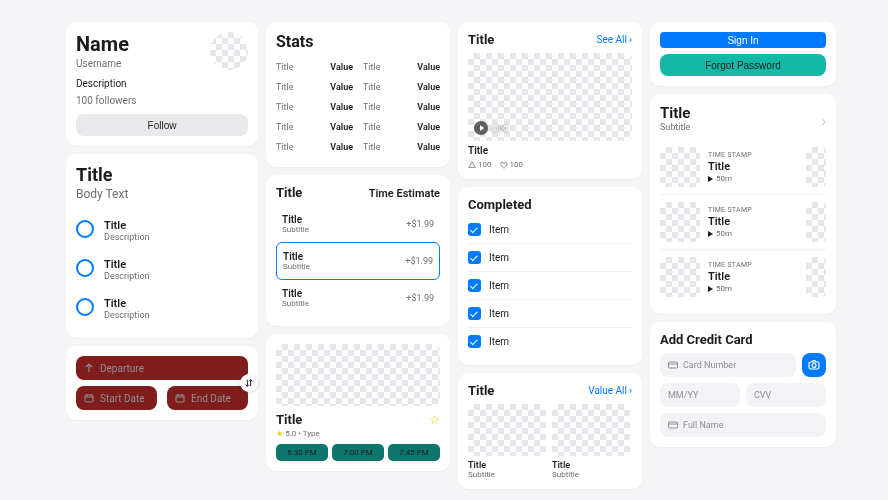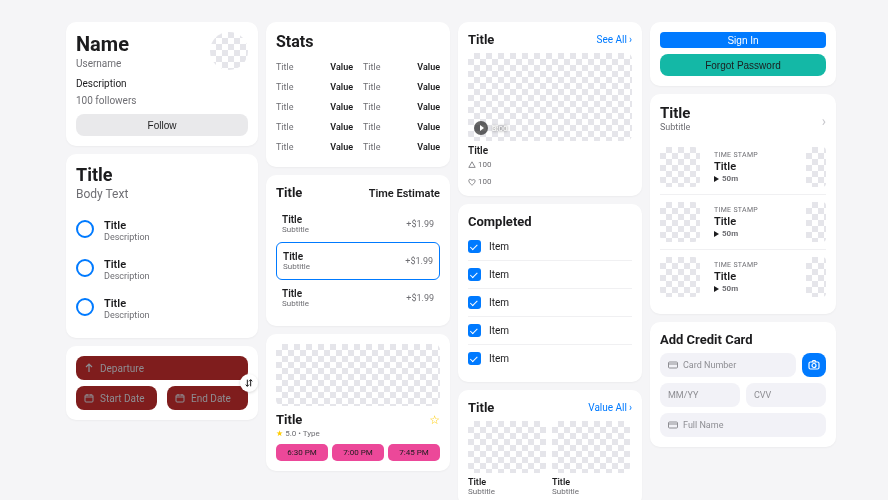--- a/index.html
+++ b/index.html
@@ -52,35 +52,35 @@
     .price-row .pv { font-size: 9px; color: #6e6e73; }
 
     
     .img-block { height: 62px; border-radius: 6px; }
     .img-title-row { display: flex; justify-content: space-between; align-items: center; margin-top: 6px; }
     .img-title { font-size: 13px; font-weight: 700; }
     .star { color: #ffcc00; font-size: 12px; }
     .rating-row { font-size: 8px; color: #6e6e73; margin-top: 2px; }
     .rating-row .star { font-size: 8px; margin-right: 2px; }
     .chip-row { display: flex; gap: 4px; margin-top: 6px; }
-    .chip { flex: 1; text-align: center; background: #ec4899; border-radius: 5px; font-size: 8px; padding: 4px 0; }
+    .chip { flex: 1; text-align: center; background: #0f766e; border-radius: 5px; font-size: 8px; padding: 4px 0; }
 
     
     .video-hdr { display: flex; justify-content: space-between; align-items: center; margin-bottom: 6px; }
     .video-hdr .t { font-size: 13px; font-weight: 700; }
     .link { color: #007aff; font-size: 10px; display: flex; align-items: center; gap: 2px; margin-left: 48px; }
     .video-row { display: flex; gap: 6px; overflow: hidden; }
     .video-item { flex: 0 0 164px; }
     .video-thumb { position: relative; height: 88px; border-radius: 6px; overflow: hidden; }
     .play-badge { position: absolute; left: 6px; bottom: 6px; display: flex; align-items: center; gap: 4px; }
     .play-circle { width: 14px; height: 14px; border-radius: 50%; background: rgba(0,0,0,0.6); display: flex; align-items: center; justify-content: center; }
     .play-triangle { width: 0; height: 0; border-left: 4px solid #fff; border-top: 3px solid transparent; border-bottom: 3px solid transparent; margin-left: 1px; }
     .dur { font-size: 8px; color: #fff; text-shadow: 0 0 3px rgba(0,0,0,0.8); }
     .vi-title { font-size: 10px; font-weight: 600; margin-top: 4px; display: flex; justify-content: space-between; }
-    .stat-icons { display: flex; gap: 8px; margin-top: 4px; font-size: 8px; color: #6e6e73; flex-direction: column; }
+    .stat-icons { display: flex; gap: 8px; margin-top: 4px; font-size: 8px; color: #6e6e73; }
     .stat-icons span { display: flex; align-items: center; gap: 2px; }
 
     
     .comp-title { font-size: 13px; font-weight: 700; margin-bottom: 4px; }
     .check-row { display: flex; align-items: center; gap: 8px; padding: 7px 0; border-bottom: 1px solid #f0f0f2; font-size: 10px; }
     .check-row:last-child { border-bottom: none; }
     .checkbox { width: 13px; height: 13px; border-radius: 3px; background: #007aff; display: flex; align-items: center; justify-content: center; }
     .checkmark { width: 7px; height: 4px; border-left: 1.5px solid #fff; border-bottom: 1.5px solid #fff; transform: rotate(-45deg) translate(0,-1px); }
 
     
@@ -91,26 +91,26 @@
     .tile-sub { font-size: 8px; color: #6e6e73; }
 
     
     .btn-primary { background: #007aff; color: #fff; height: 16px; border-radius: 4px; margin-bottom: 6px; }
     .btn-light { background: #14b8a6; color: #1c1c1e; height: 22px; border-radius: 8px; }
 
     
     .ml-hdr { display: flex; justify-content: space-between; align-items: center; margin-bottom: 2px; }
     .ml-title { font-size: 15px; font-weight: 700; }
     .ml-sub { font-size: 9px; color: #6e6e73; margin-bottom: 6px; }
-    .ml-row { display: flex; gap: 14px; padding: 7px 0; border-bottom: 1px solid #f0f0f2; align-items: center; }
+    .ml-row { display: flex; gap: 8px; padding: 7px 0; border-bottom: 1px solid #f0f0f2; align-items: center; }
     .ml-row:last-child { border-bottom: none; }
     .ml-thumb { width: 40px; height: 40px; border-radius: 6px; flex-shrink: 0; }
     .ml-tstamp { font-size: 7px; color: #6e6e73; letter-spacing: 0.3px; }
     .ml-item-title { font-size: 11px; font-weight: 600; margin: 1px 0; }
-    .ml-duration { font-size: 8px; color: #6e6e73; display: flex; align-items: center; gap: 3px; font-weight: bold; }
+    .ml-duration { font-size: 8px; color: #6e6e73; display: flex; align-items: center; gap: 3px; }
     .tiny-play { width: 0; height: 0; border-left: 5px solid #1c1c1e; border-top: 3px solid transparent; border-bottom: 3px solid transparent; }
     .ml-end-thumb { width: 20px; height: 40px; border-radius: 4px; flex-shrink: 0; }
     .chev { color: #c7c7cc; font-size: 14px; }
 
     
     .cc-title { font-size: 13px; font-weight: 700; margin-bottom: 6px; }
     .cc-row { display: flex; gap: 6px; margin-bottom: 6px; }
     .cc-field { flex: 1; background: #f2f2f7; border-radius: 8px; height: 24px; display: flex; align-items: center; padding: 0 8px; color: #8e8e93; font-size: 9px; gap: 5px; }
     .cam-btn { width: 24px; height: 24px; border-radius: 8px; background: #007aff; display: flex; align-items: center; justify-content: center; flex-shrink: 0; }
 

